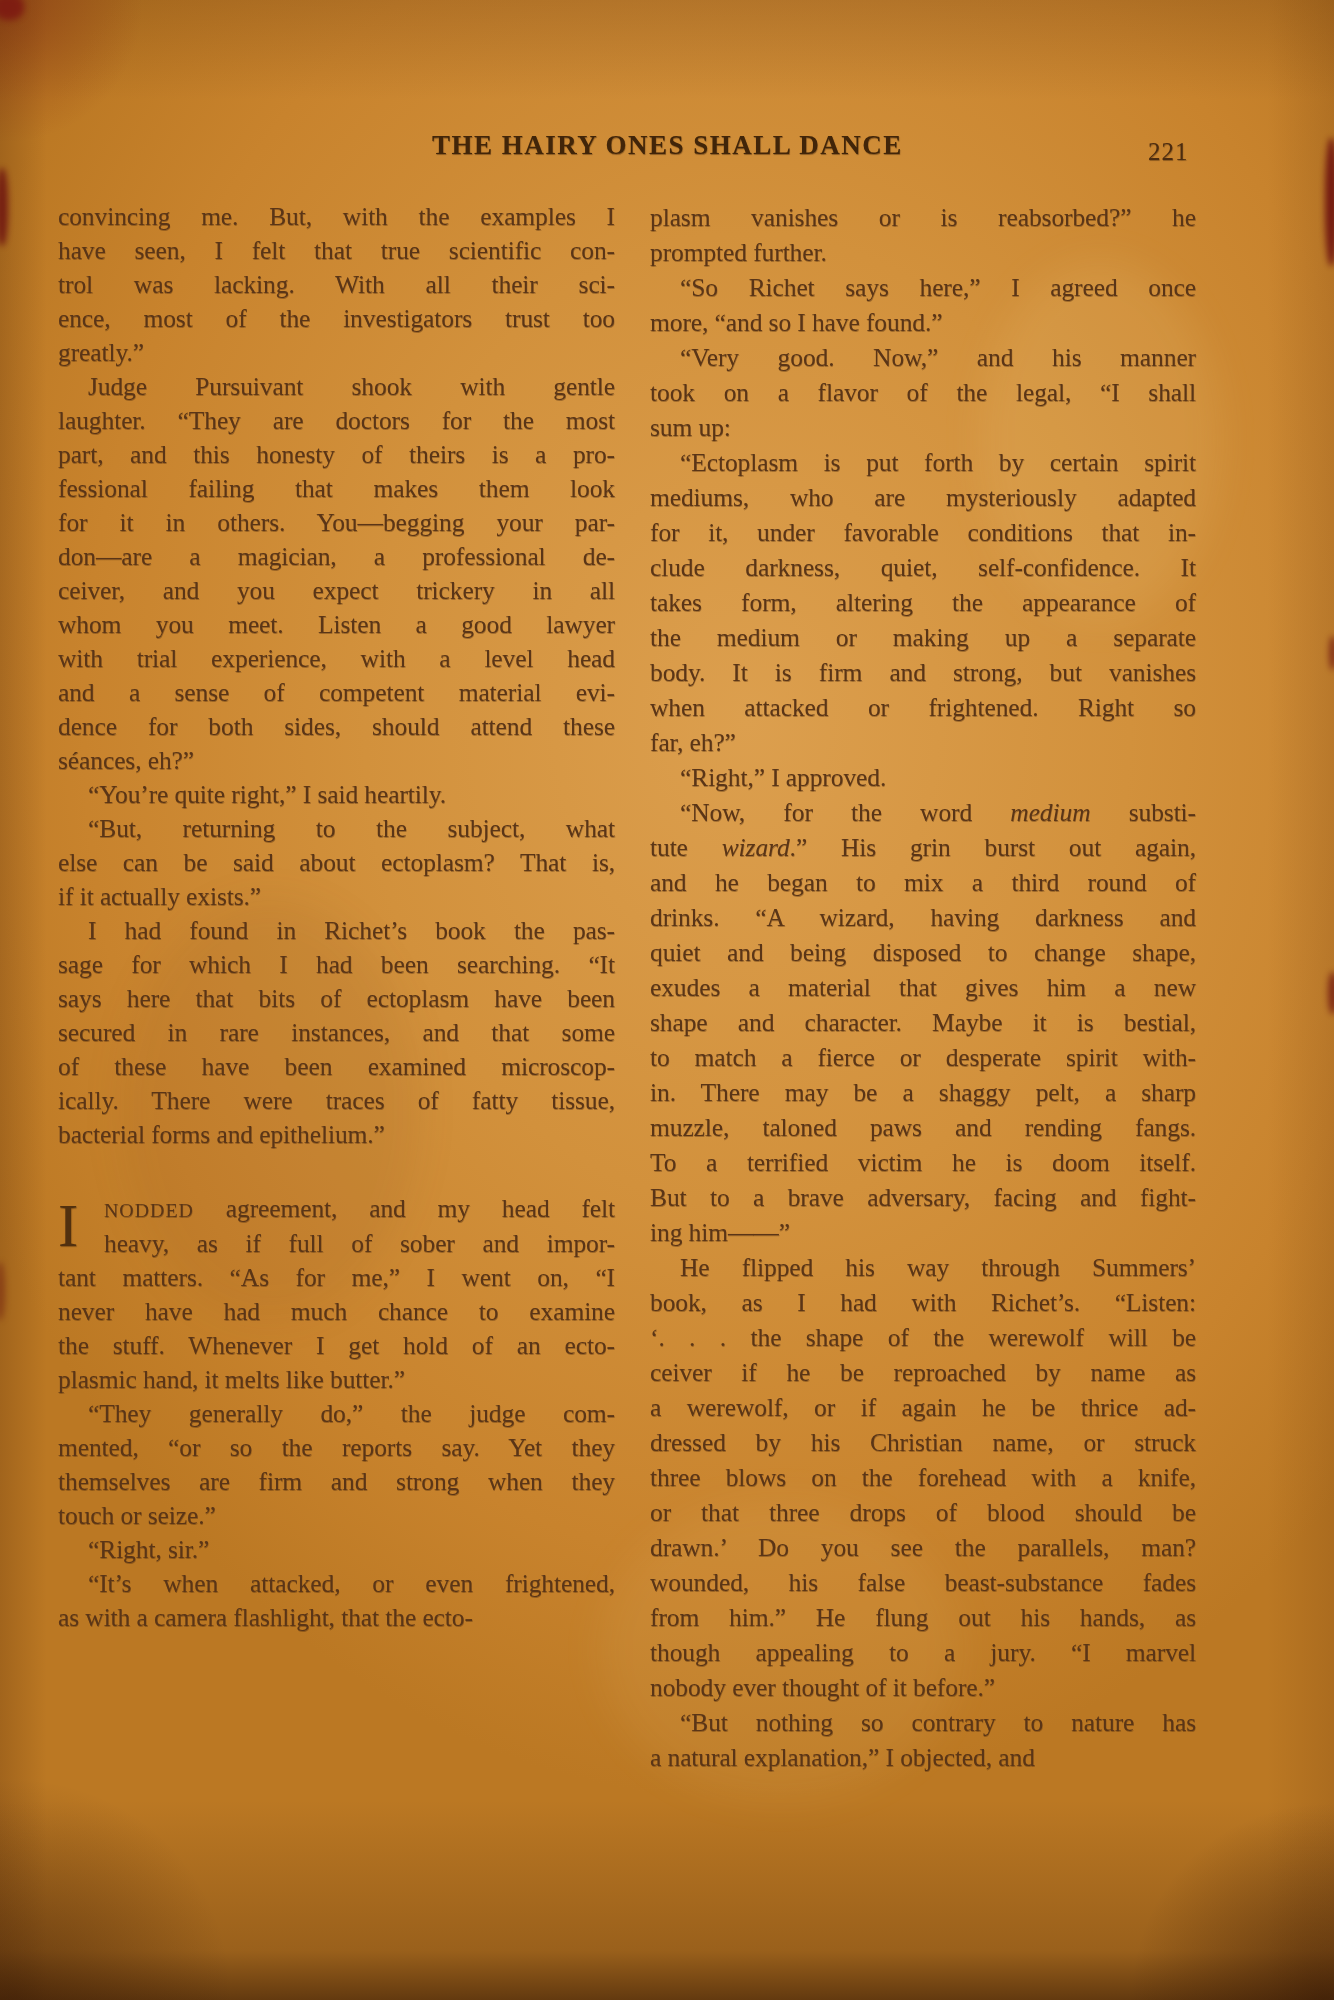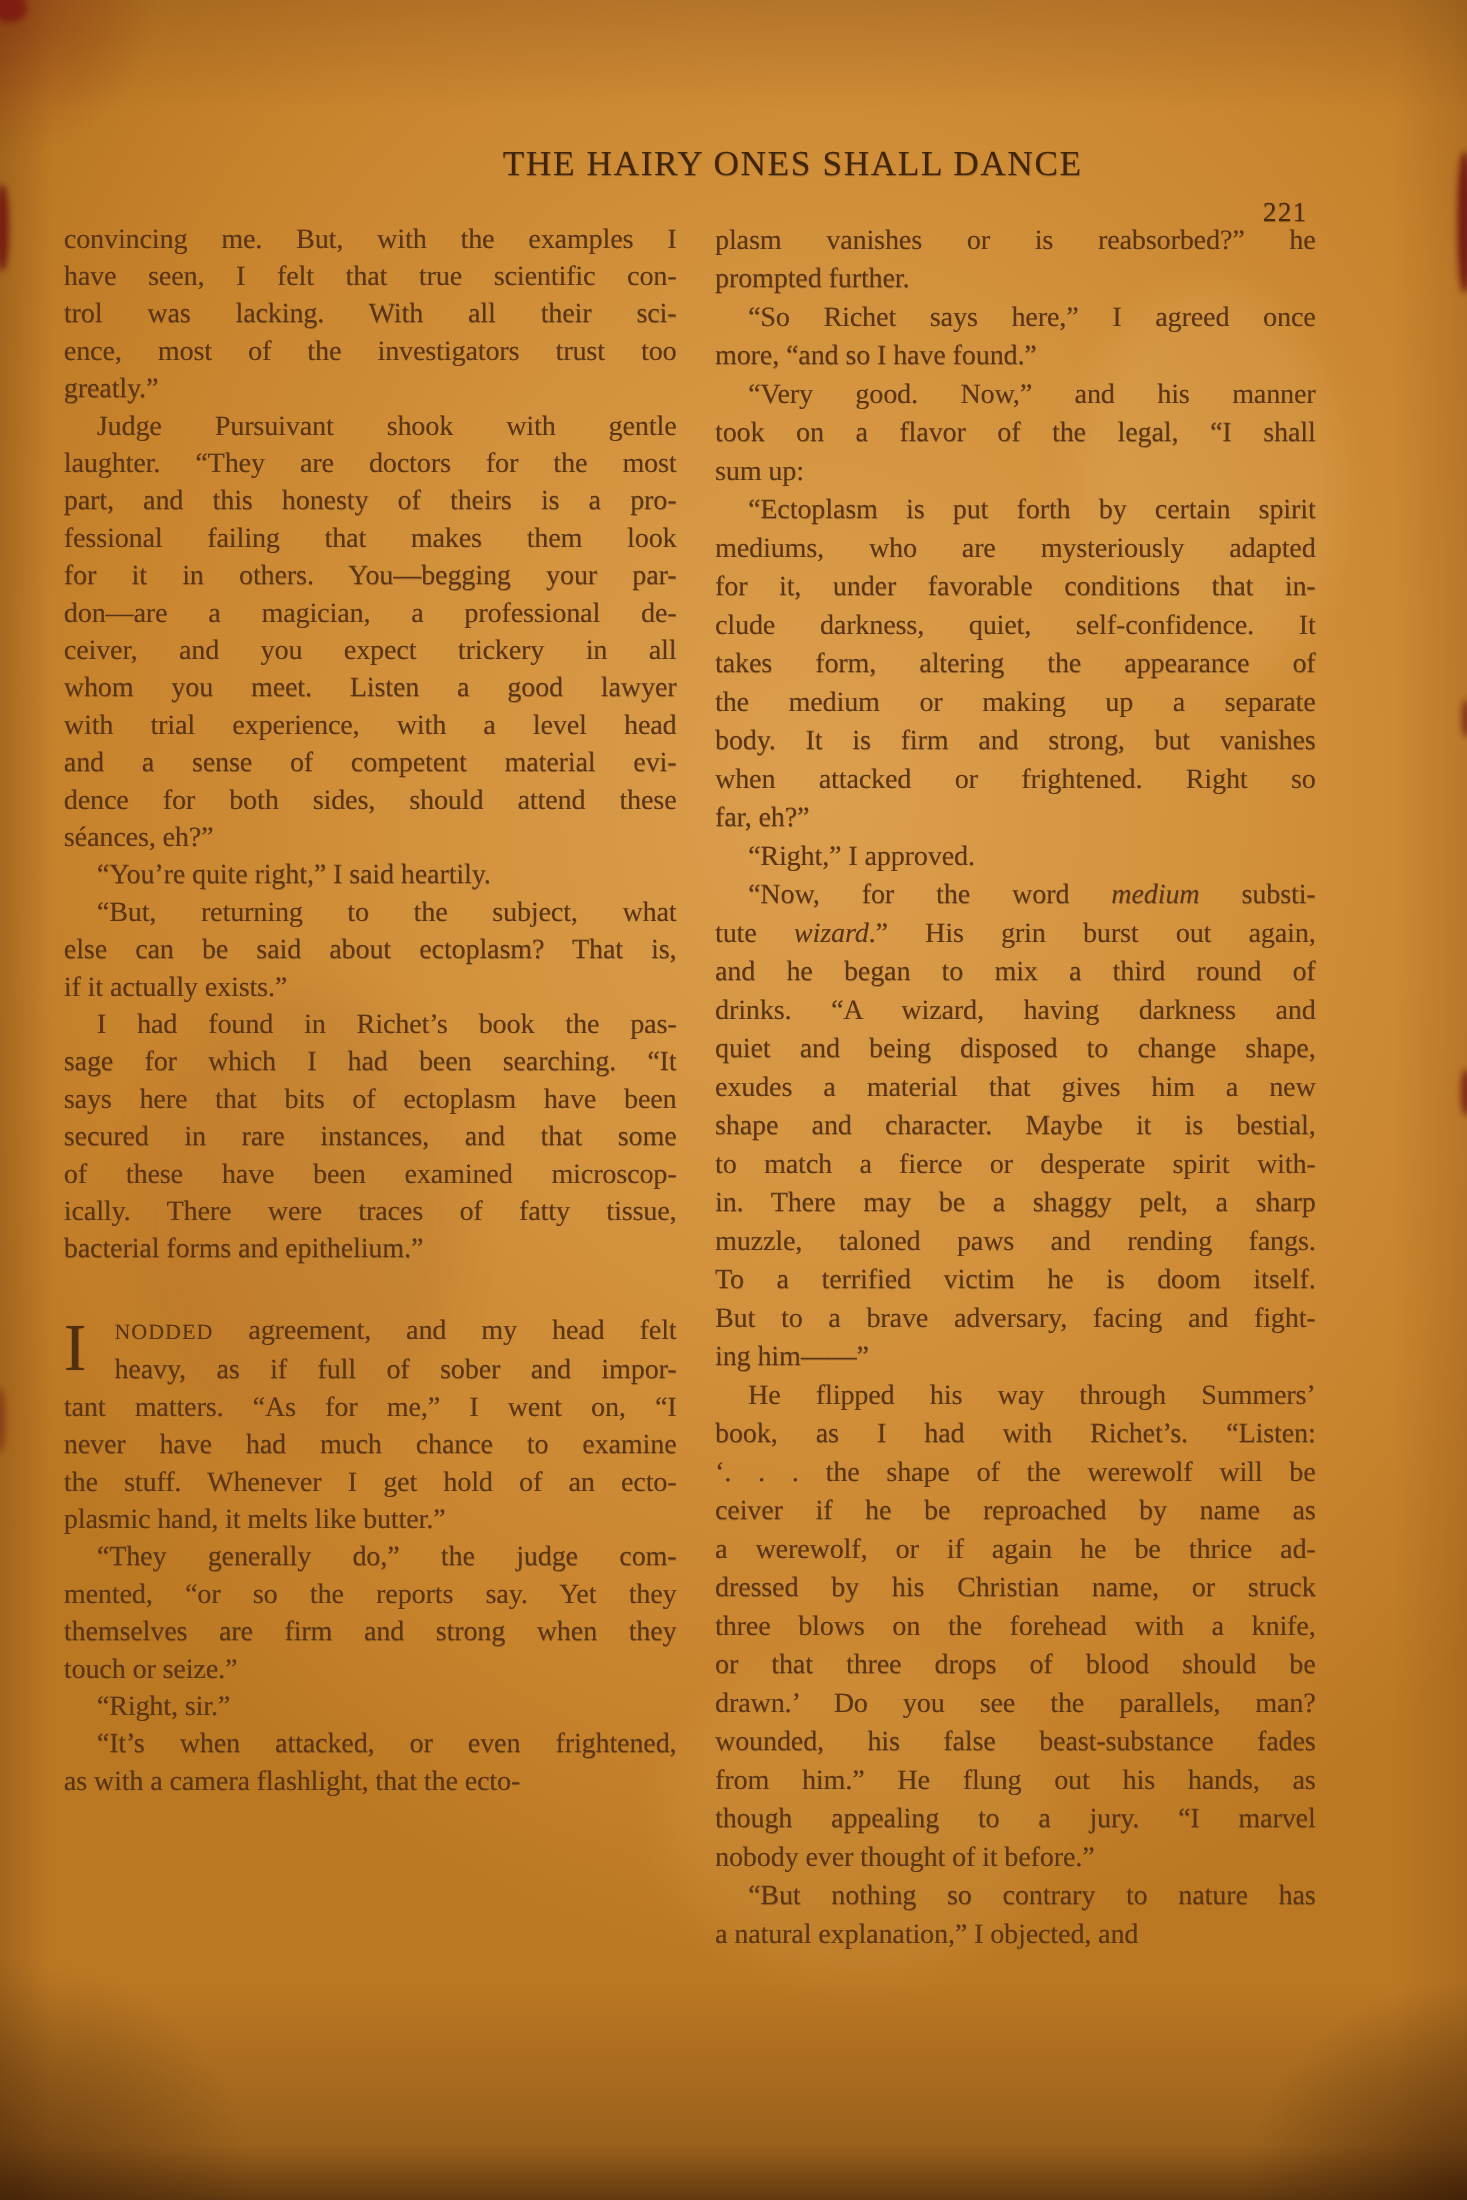--- a/index.html
+++ b/index.html
@@ -13,31 +13,30 @@
       radial-gradient(circle 300px at 15px 1995px, rgba(48,20,4,0.45), rgba(48,20,4,0) 72%),
       radial-gradient(circle 270px at 1325px 1998px, rgba(44,17,3,0.5), rgba(44,17,3,0) 72%),
       linear-gradient(to bottom, rgba(82,40,8,0.20) 0%, rgba(0,0,0,0) 5%, rgba(0,0,0,0) 90%, rgba(56,26,5,0.25) 97.5%, rgba(40,16,2,0.6) 100%),
       linear-gradient(to right, rgba(70,30,5,0.22) 0%, rgba(0,0,0,0) 3.5%, rgba(0,0,0,0) 95%, rgba(88,44,10,0.16) 100%),
       radial-gradient(ellipse 850px 1080px at 56% 36%, #dc9f4e 0%, #d2913c 45%, #c8832d 78%, #bb7823 100%);
   }
   .mark { position:absolute; filter:blur(3px); border-radius:45%; }
   .blotch { position:absolute; filter:blur(18px); border-radius:50%; }
 
   .title {
-    position:absolute; left:457px; top:130px;
-    font-weight:normal; font-size:32px; letter-spacing:1.5px;
+    position:absolute; left:432px; top:130px;
+    font-weight:bold; font-size:27px; letter-spacing:1.5px;
     color:#412509;
     text-shadow:0.5px 0.6px 0.8px rgba(58,30,8,0.45);
     white-space:nowrap;
   }
   .page-number {
     position:absolute; left:1148px; top:138px;
     font-size:25px; color:#4c2c10; letter-spacing:1px;
     text-shadow:0.4px 0.5px 0.7px rgba(58,30,8,0.4);
-    margin-top:42px;
   }
 
   .col {
     position:absolute; top:200px;
     color:#5a3517;
     font-size:25.5px; letter-spacing:-0.1px;
     text-shadow:0.4px 0.5px 0.6px rgba(64,32,8,0.35);
   }
   .col-left  { left:58px;  width:557px; }
   .col-right { left:650px; width:546px; }

